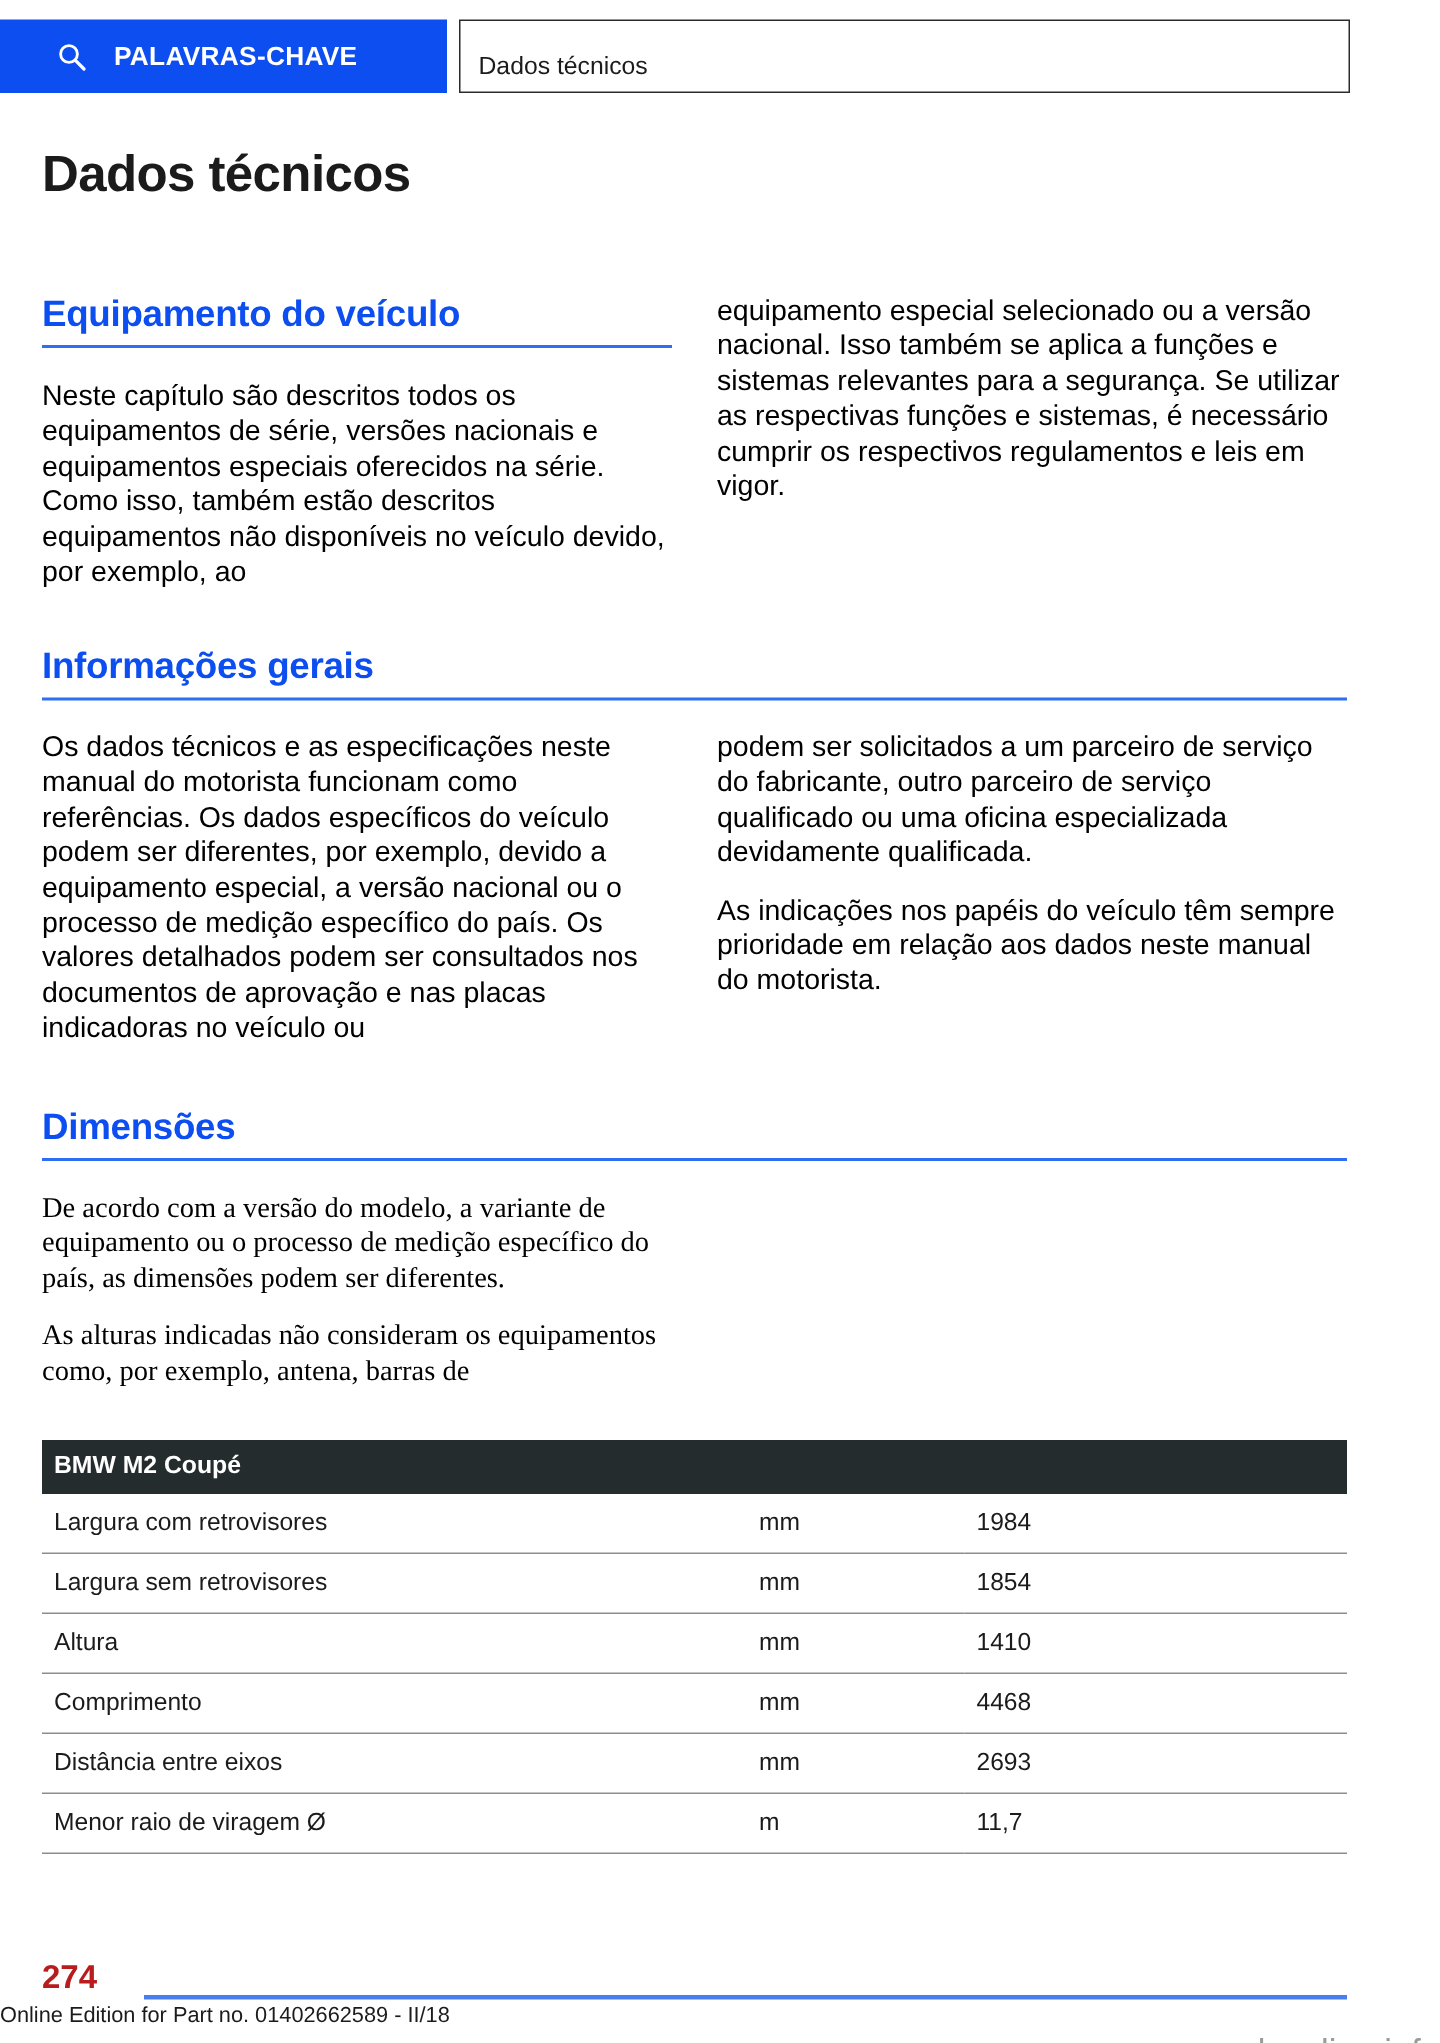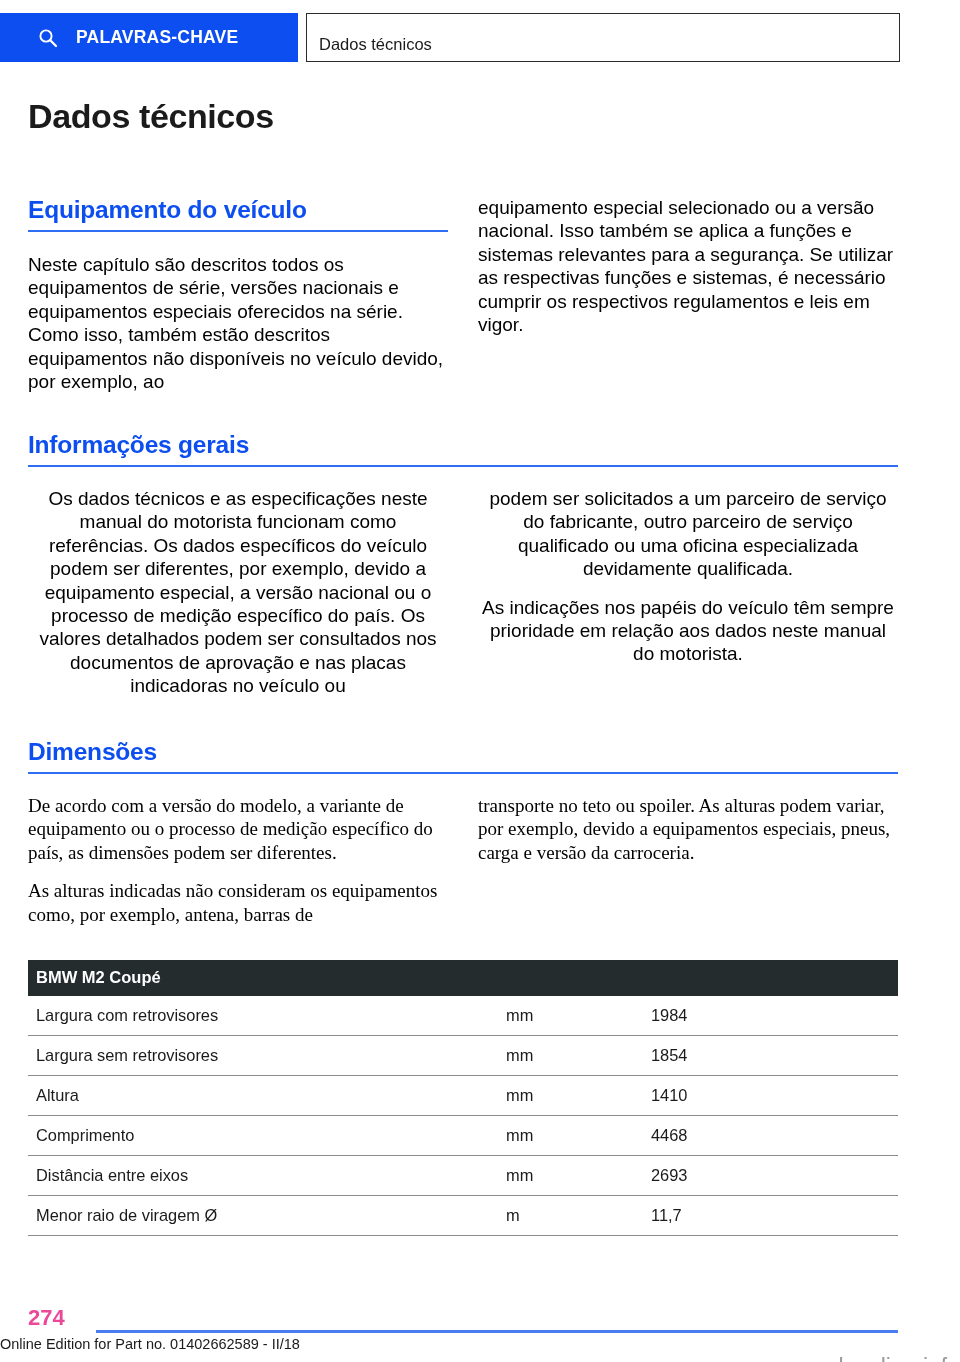--- a/index.html
+++ b/index.html
@@ -145,21 +145,21 @@
   .tbl td.c-unit { width: 145px; }
   .tbl td.c-val  { width: 255px; }
 
   
   .folio {
     position: absolute;
     left: 28px;
     top: 1305px;
     font-size: 22px;
     font-weight: bold;
-    color: #ec4899;
+    color: #b91c1c;
   }
   .folio-rule {
     position: absolute;
     left: 96px;
     top: 1330px;
     width: 802px;
     height: 2.5px;
     background: #4a7ef0;
   }
   .edition {
@@ -211,42 +211,39 @@
       </div>
       <div class="col-r">
         <p class="body">equipamento especial selecionado ou a versão nacional. Isso também se aplica a funções e sistemas relevantes para a segurança. Se utilizar as respectivas funções e sistemas, é necessário cumprir os respectivos regulamentos e leis em vigor.</p>
       </div>
     </div>
   </div>
 
   <div class="sec" style="top:431px;">
     <div class="h1-blue">Informações gerais</div>
     <div class="rule-blue"></div>
-    <div class="cols" style="height:230px; margin-top:20px;text-align:center;">
+    <div class="cols" style="height:230px; margin-top:20px;">
       <div class="col-l">
         <p class="body">Os dados técnicos e as especificações neste manual do motorista funcionam como referências. Os dados específicos do veículo podem ser diferentes, por exemplo, devido a equipamento especial, a versão nacional ou o processo de medição específico do país. Os valores detalhados podem ser consultados nos documentos de aprovação e nas placas indicadoras no veículo ou</p>
       </div>
       <div class="col-r">
         <p class="body">podem ser solicitados a um parceiro de serviço do fabricante, outro parceiro de serviço qualificado ou uma oficina especializada devidamente qualificada.</p>
         <p class="body">As indicações nos papéis do veículo têm sempre prioridade em relação aos dados neste manual do motorista.</p>
       </div>
     </div>
   </div>
 
   <div class="sec" style="top:738px;">
     <div class="h1-blue">Dimensões</div>
     <div class="rule-blue"></div>
     <div class="cols" style="height:170px; margin-top:20px;font-family:Liberation Serif, serif;">
       <div class="col-l">
         <p class="body">De acordo com a versão do modelo, a variante de equipamento ou o processo de medição específico do país, as dimensões podem ser diferentes.</p>
         <p class="body">As alturas indicadas não consideram os equipamentos como, por exemplo, antena, barras de</p>
       </div>
-      <div class="col-r">
-        <p class="body">transporte no teto ou spoiler. As alturas podem variar, por exemplo, devido a equipamentos especiais, pneus, carga e versão da carroceria.</p>
-      </div>
     </div>
   </div>
 
   <table class="tbl">
     <thead>
       <tr>
         <th class="thead-cell" colspan="3">BMW M2 Coupé</th>
       </tr>
     </thead>
     <tbody>

